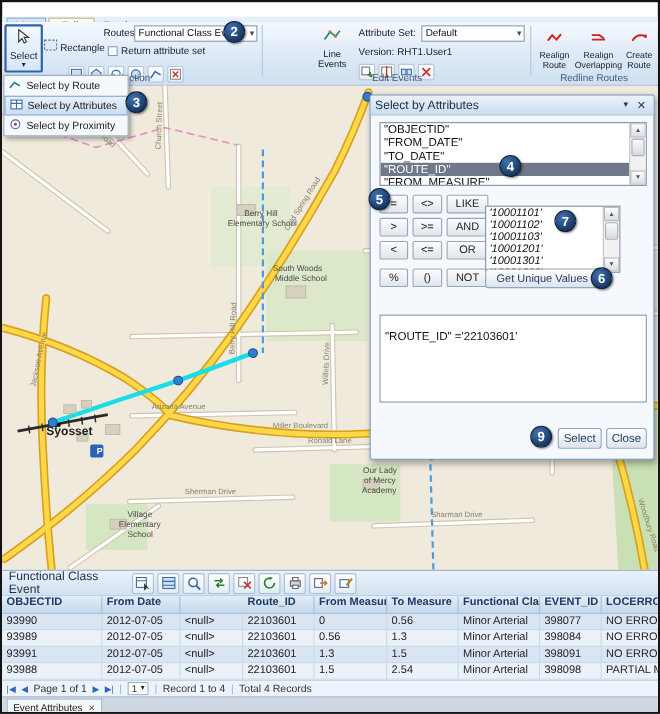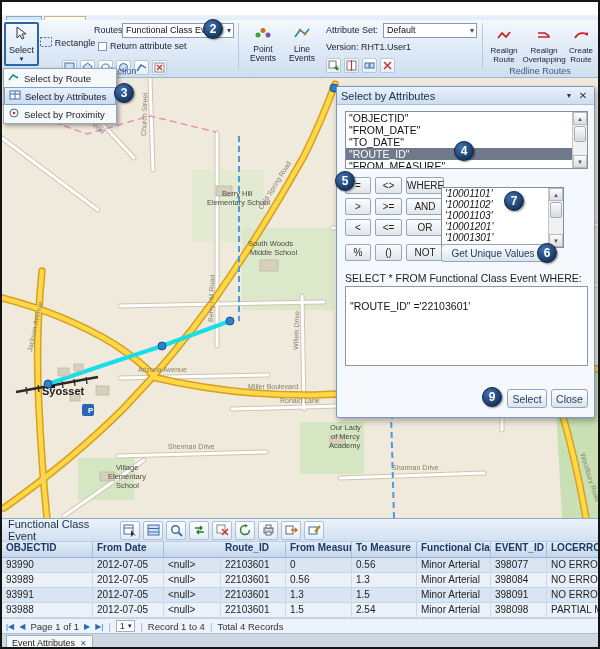--- a/index.html
+++ b/index.html
@@ -182,30 +182,20 @@
       <div class="mini">
           <svg width="11" height="11">
             <rect x="1" y="1" width="9" height="9" fill="#fff" stroke="#888"></rect>
             <path d="M3,3 L8,8 M8,3 L3,8" stroke="#c33" stroke-width="1.4"></path>
           </svg>
         </div>
     </div>
     <div class="grp-label" style="left:0;width:232px;">Selection</div>
     <div class="vdiv" style="left:236px;"></div>
 
-    <div class="stack-btn" id="btn-point-events">
-      <span>
-        <svg width="16" height="12">
-            <circle cx="3" cy="8" r="2.5" fill="#3aa33a"></circle>
-            <circle cx="8" cy="3.5" r="2.5" fill="#d06a1e"></circle>
-            <circle cx="13" cy="8" r="2.5" fill="#7a4fa8"></circle>
-          </svg>
-      </span>
-      <span class="lbl">Point Events</span>
-    </div>
     <div class="stack-btn" id="btn-line-events">
       <span>
         <svg width="16" height="12">
             <path d="M1,10 L6,3 L11,7 L15,2" fill="none" stroke="#1f8a8a" stroke-width="1.6"></path>
             <rect x="4.8" y="1.8" width="2.4" height="2.4" fill="#d06a1e"></rect>
             <rect x="9.8" y="5.8" width="2.4" height="2.4" fill="#d06a1e"></rect>
           </svg>
       </span>
       <span class="lbl">Line Events</span>
     </div>
@@ -232,20 +222,21 @@
             <rect x="1" y="3" width="4" height="5" fill="#cfe2f5" stroke="#3c6ca8"></rect>
             <rect x="6" y="3" width="4" height="5" fill="#cfe2f5" stroke="#3c6ca8"></rect>
           </svg>
         </div>
       <div class="mini">
           <svg width="11" height="11">
             <path d="M2,2 L9,9 M9,2 L2,9" stroke="#c33" stroke-width="1.6"></path>
           </svg>
         </div>
     </div>
+    <div class="grp-label" style="left:240px;width:238px;">Edit Events</div>
     <div class="vdiv" style="left:480px;"></div>
 
     <div class="red-btn" id="btn-realign-route">
       <span><svg width="14" height="10">
             <path d="M1,8 L5,3 L9,7 L13,2" fill="none" stroke="#c22" stroke-width="1.8"></path>
           </svg></span>
       <span class="lbl">Realign Route</span>
     </div>
     <div class="red-btn" id="btn-realign-overlapping">
       <span><svg width="14" height="10">
@@ -457,21 +448,21 @@
         </div>
       <div class="scrollbar">
         <div class="sb-btn sb-up"></div>
         <div class="sb-thumb"></div>
         <div class="sb-btn sb-down"></div>
       </div>
     </div>
     <div class="op-grid" id="op-grid-a">
         <button class="op-btn">=</button>
         <button class="op-btn">&lt;&gt;</button>
-        <button class="op-btn">WHERE</button>
+        <button class="op-btn">LIKE</button>
         <button class="op-btn">&gt;</button>
         <button class="op-btn">&gt;=</button>
         <button class="op-btn">AND</button>
         <button class="op-btn">&lt;</button>
         <button class="op-btn">&lt;=</button>
         <button class="op-btn">OR</button>
       </div>
     <div class="op-grid" id="op-grid-b">
         <button class="op-btn">%</button>
         <button class="op-btn">()</button>
@@ -486,21 +477,20 @@
           <div class="list-item">'10001301'</div>
           <div class="list-item">'10001302'</div>
         </div>
       <div class="scrollbar">
         <div class="sb-btn sb-up"></div>
         <div class="sb-thumb"></div>
         <div class="sb-btn sb-down"></div>
       </div>
     </div>
     <button class="btn" id="guv-btn">Get Unique Values</button>
-    <div id="where-label">SELECT * FROM Functional Class Event WHERE:</div>
     <div id="where-box">"ROUTE_ID" ='22103601'</div>
     <button class="btn" id="dlg-select-btn">Select</button>
     <button class="btn" id="dlg-close-btn">Close</button>
   </div>
 
   <div id="bottom-panel">
     <div id="bp-toolbar">
       <span id="bp-title">Functional Class Event</span>
       <div class="tool-btn">
           <svg width="14" height="13">

